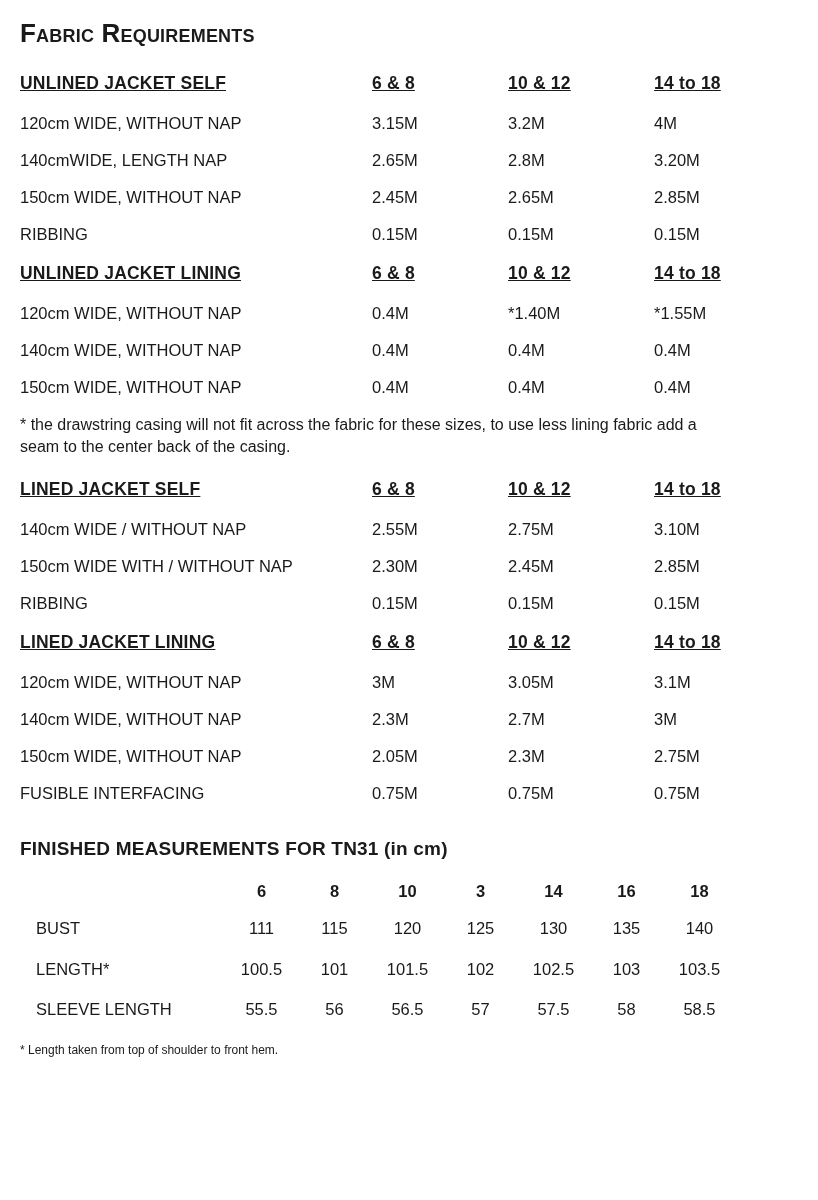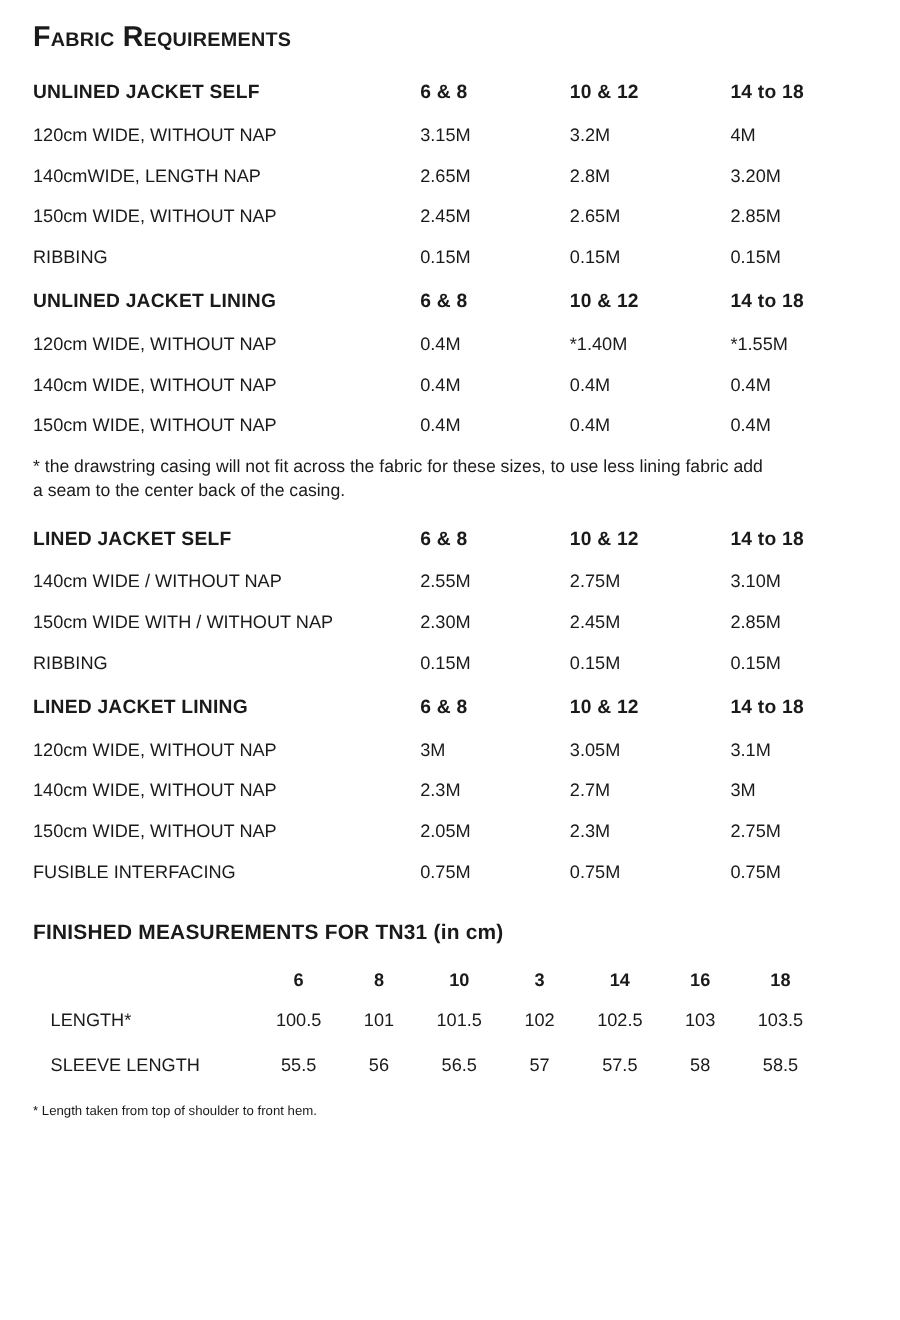--- a/index.html
+++ b/index.html
@@ -11,21 +11,21 @@
     width: 818px;
     height: 1200px;
     font-family: "Liberation Sans", sans-serif;
     color: #1a1a1a;
     -webkit-font-smoothing: antialiased;
   }
   .page {
     position: relative;
     width: 728px;
     height: 1200px;
-    padding: 10px 30px 0 30px;
+    padding: 10px 30px 0 20px;
     box-sizing: border-box;
   }
   h1.doc-title {
     font-size: 26px;
     font-weight: bold;
     letter-spacing: 0.2px;
     margin: 8px 0 14px 0;
     font-variant: small-caps;
     text-transform: capitalize;
   }
@@ -46,20 +46,21 @@
     padding: 9px 0 9px 0;
     vertical-align: top;
     line-height: 1.15;
   }
   table.fab thead th {
     font-weight: bold;
     font-size: 17.5px;
     padding-top: 10px;
     padding-bottom: 12px;
     letter-spacing: 0.2px;
+    text-decoration: underline;
   }
   table.fab.indent2 col.c0 { width: 352px; }
   .note {
     font-size: 16px;
     line-height: 1.35;
     margin: 8px 0 12px 0;
     max-width: 700px;
   }
   
   h2.fm-title {
@@ -291,20 +292,30 @@
         <th>8</th>
         <th>10</th>
         <th>3</th>
         <th>14</th>
         <th>16</th>
         <th>18</th>
       </tr>
     </thead>
     <tbody>
       <tr>
+        <td class="label">BUST</td>
+        <td class="val">111</td>
+        <td class="val">115</td>
+        <td class="val">120</td>
+        <td class="val">125</td>
+        <td class="val">130</td>
+        <td class="val">135</td>
+        <td class="val">140</td>
+      </tr>
+      <tr>
         <td class="label">LENGTH*</td>
         <td class="val">100.5</td>
         <td class="val">101</td>
         <td class="val">101.5</td>
         <td class="val">102</td>
         <td class="val">102.5</td>
         <td class="val">103</td>
         <td class="val">103.5</td>
       </tr>
       <tr>

